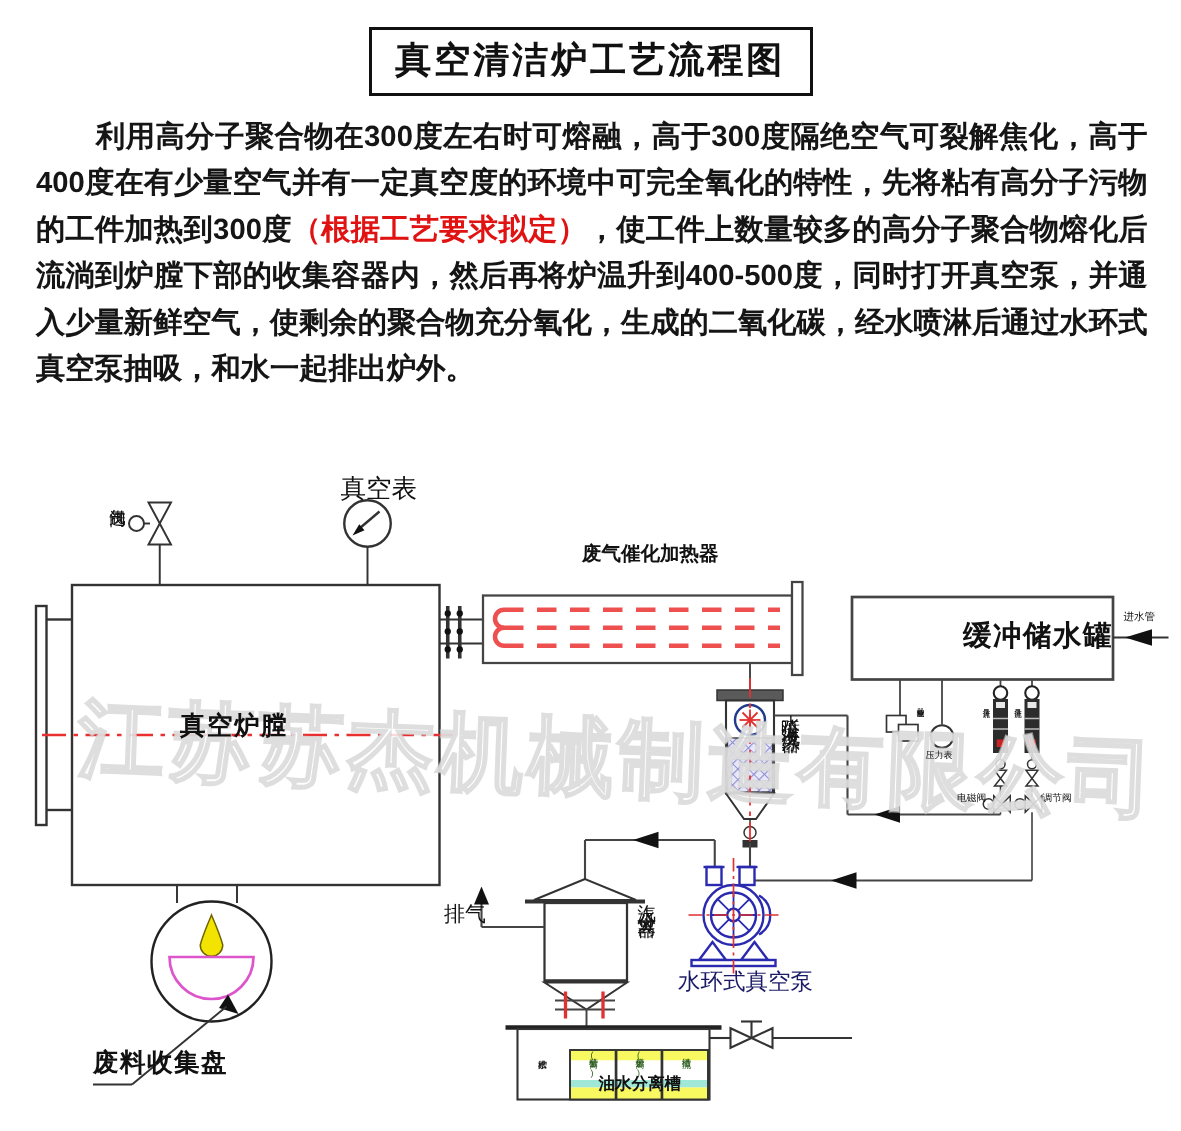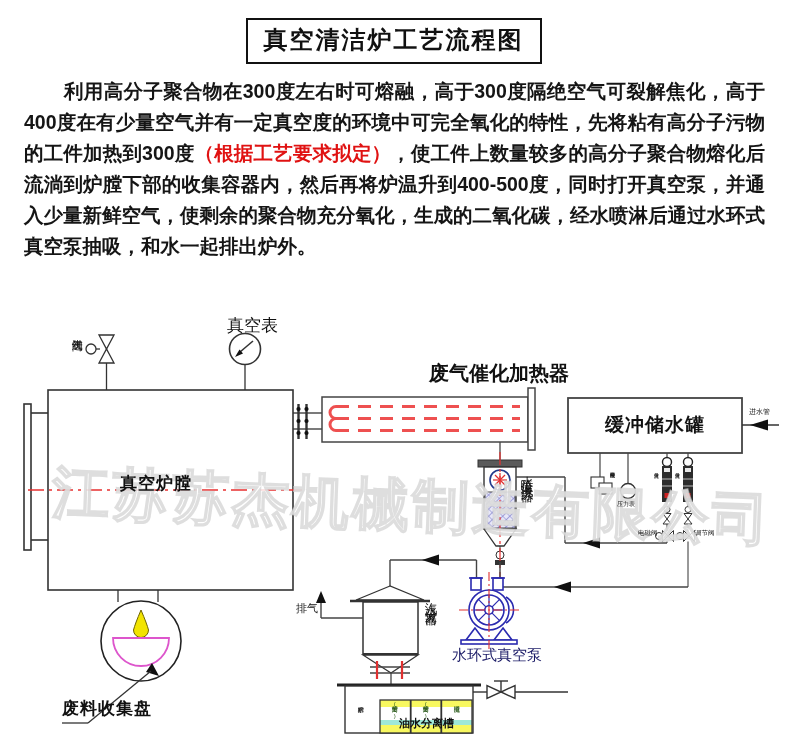--- a/index.html
+++ b/index.html
@@ -266,33 +266,33 @@
       <line x1="151" y1="671" x2="88" y2="723" stroke="#333" stroke-width="1.3"></line>
       <line x1="88" y1="723" x2="62" y2="723" stroke="#333" stroke-width="1.3"></line>
     </g>
   </svg>
 
   <div class="watermark">江苏苏杰机械制造有限公司</div>
 
   <div class="lbl v" style="left:71px;top:330px;font-size:11px;letter-spacing:1px;">进气阀</div>
   <div class="lbl" style="left:227px;top:316px;font-size:17px;">真空表</div>
   <div class="lbl b" style="left:120px;top:474px;font-size:17px;letter-spacing:1px;">真空炉膛</div>
-  <div class="lbl b" style="left:388px;top:362px;font-size:20px;margin-left:41px;">废气催化加热器</div>
-  <div class="lbl b" style="left:568px;top:414px;width:174px;text-align:center;font-size:19px;letter-spacing:1px;">缓冲储水罐</div>
+  <div class="lbl b" style="left:388px;top:362px;font-size:13px;">废气催化加热器</div>
+  <div class="lbl b" style="left:568px;top:414px;width:174px;text-align:right;font-size:19px;letter-spacing:1px;">缓冲储水罐</div>
   <div class="lbl" style="left:749px;top:408px;font-size:7px;">进水管</div>
   <div class="lbl v" style="left:609px;top:468px;font-size:5px;">液位控制器</div>
   <div class="lbl" style="left:617px;top:501px;font-size:6px;">压力表</div>
   <div class="lbl v" style="left:653px;top:469px;font-size:5px;">流量计</div>
   <div class="lbl v" style="left:674px;top:469px;font-size:5px;">流量计</div>
   <div class="lbl" style="left:638px;top:529px;font-size:6.5px;">电磁阀</div>
   <div class="lbl" style="left:695px;top:529px;font-size:6.5px;">调节阀</div>
   <div class="lbl v" style="left:520px;top:466px;font-size:12.5px;letter-spacing:3px;">水喷淋洗涤器</div>
   <div class="lbl" style="left:452px;top:647px;font-size:15px;color:#1a1a66;">水环式真空泵</div>
   <div class="lbl v" style="left:424px;top:592px;font-size:12.5px;letter-spacing:3px;">汽水分离器</div>
-  <div class="lbl" style="left:296px;top:602px;font-size:11px;">排气</div>
+  <div class="lbl" style="left:296px;top:602px;font-size:14px;">排气</div>
   <div class="lbl b" style="left:62px;top:699px;font-size:17px;letter-spacing:1px;">废料收集盘</div>
   <div class="lbl b" style="left:399px;top:717px;font-size:11px;">油水分离槽</div>
   <div class="lbl v" style="left:357px;top:702px;font-size:6px;">贮水槽</div>
   <div class="lbl v" style="left:391px;top:701px;font-size:6px;color:#2a5a1a;">分离槽(1)</div>
   <div class="lbl v" style="left:422px;top:701px;font-size:6px;color:#2a5a1a;">分离槽(2)</div>
   <div class="lbl v" style="left:453px;top:701px;font-size:6px;color:#2a5a1a;">溢流槽</div>
 
 </div>
 
 </body></html>

